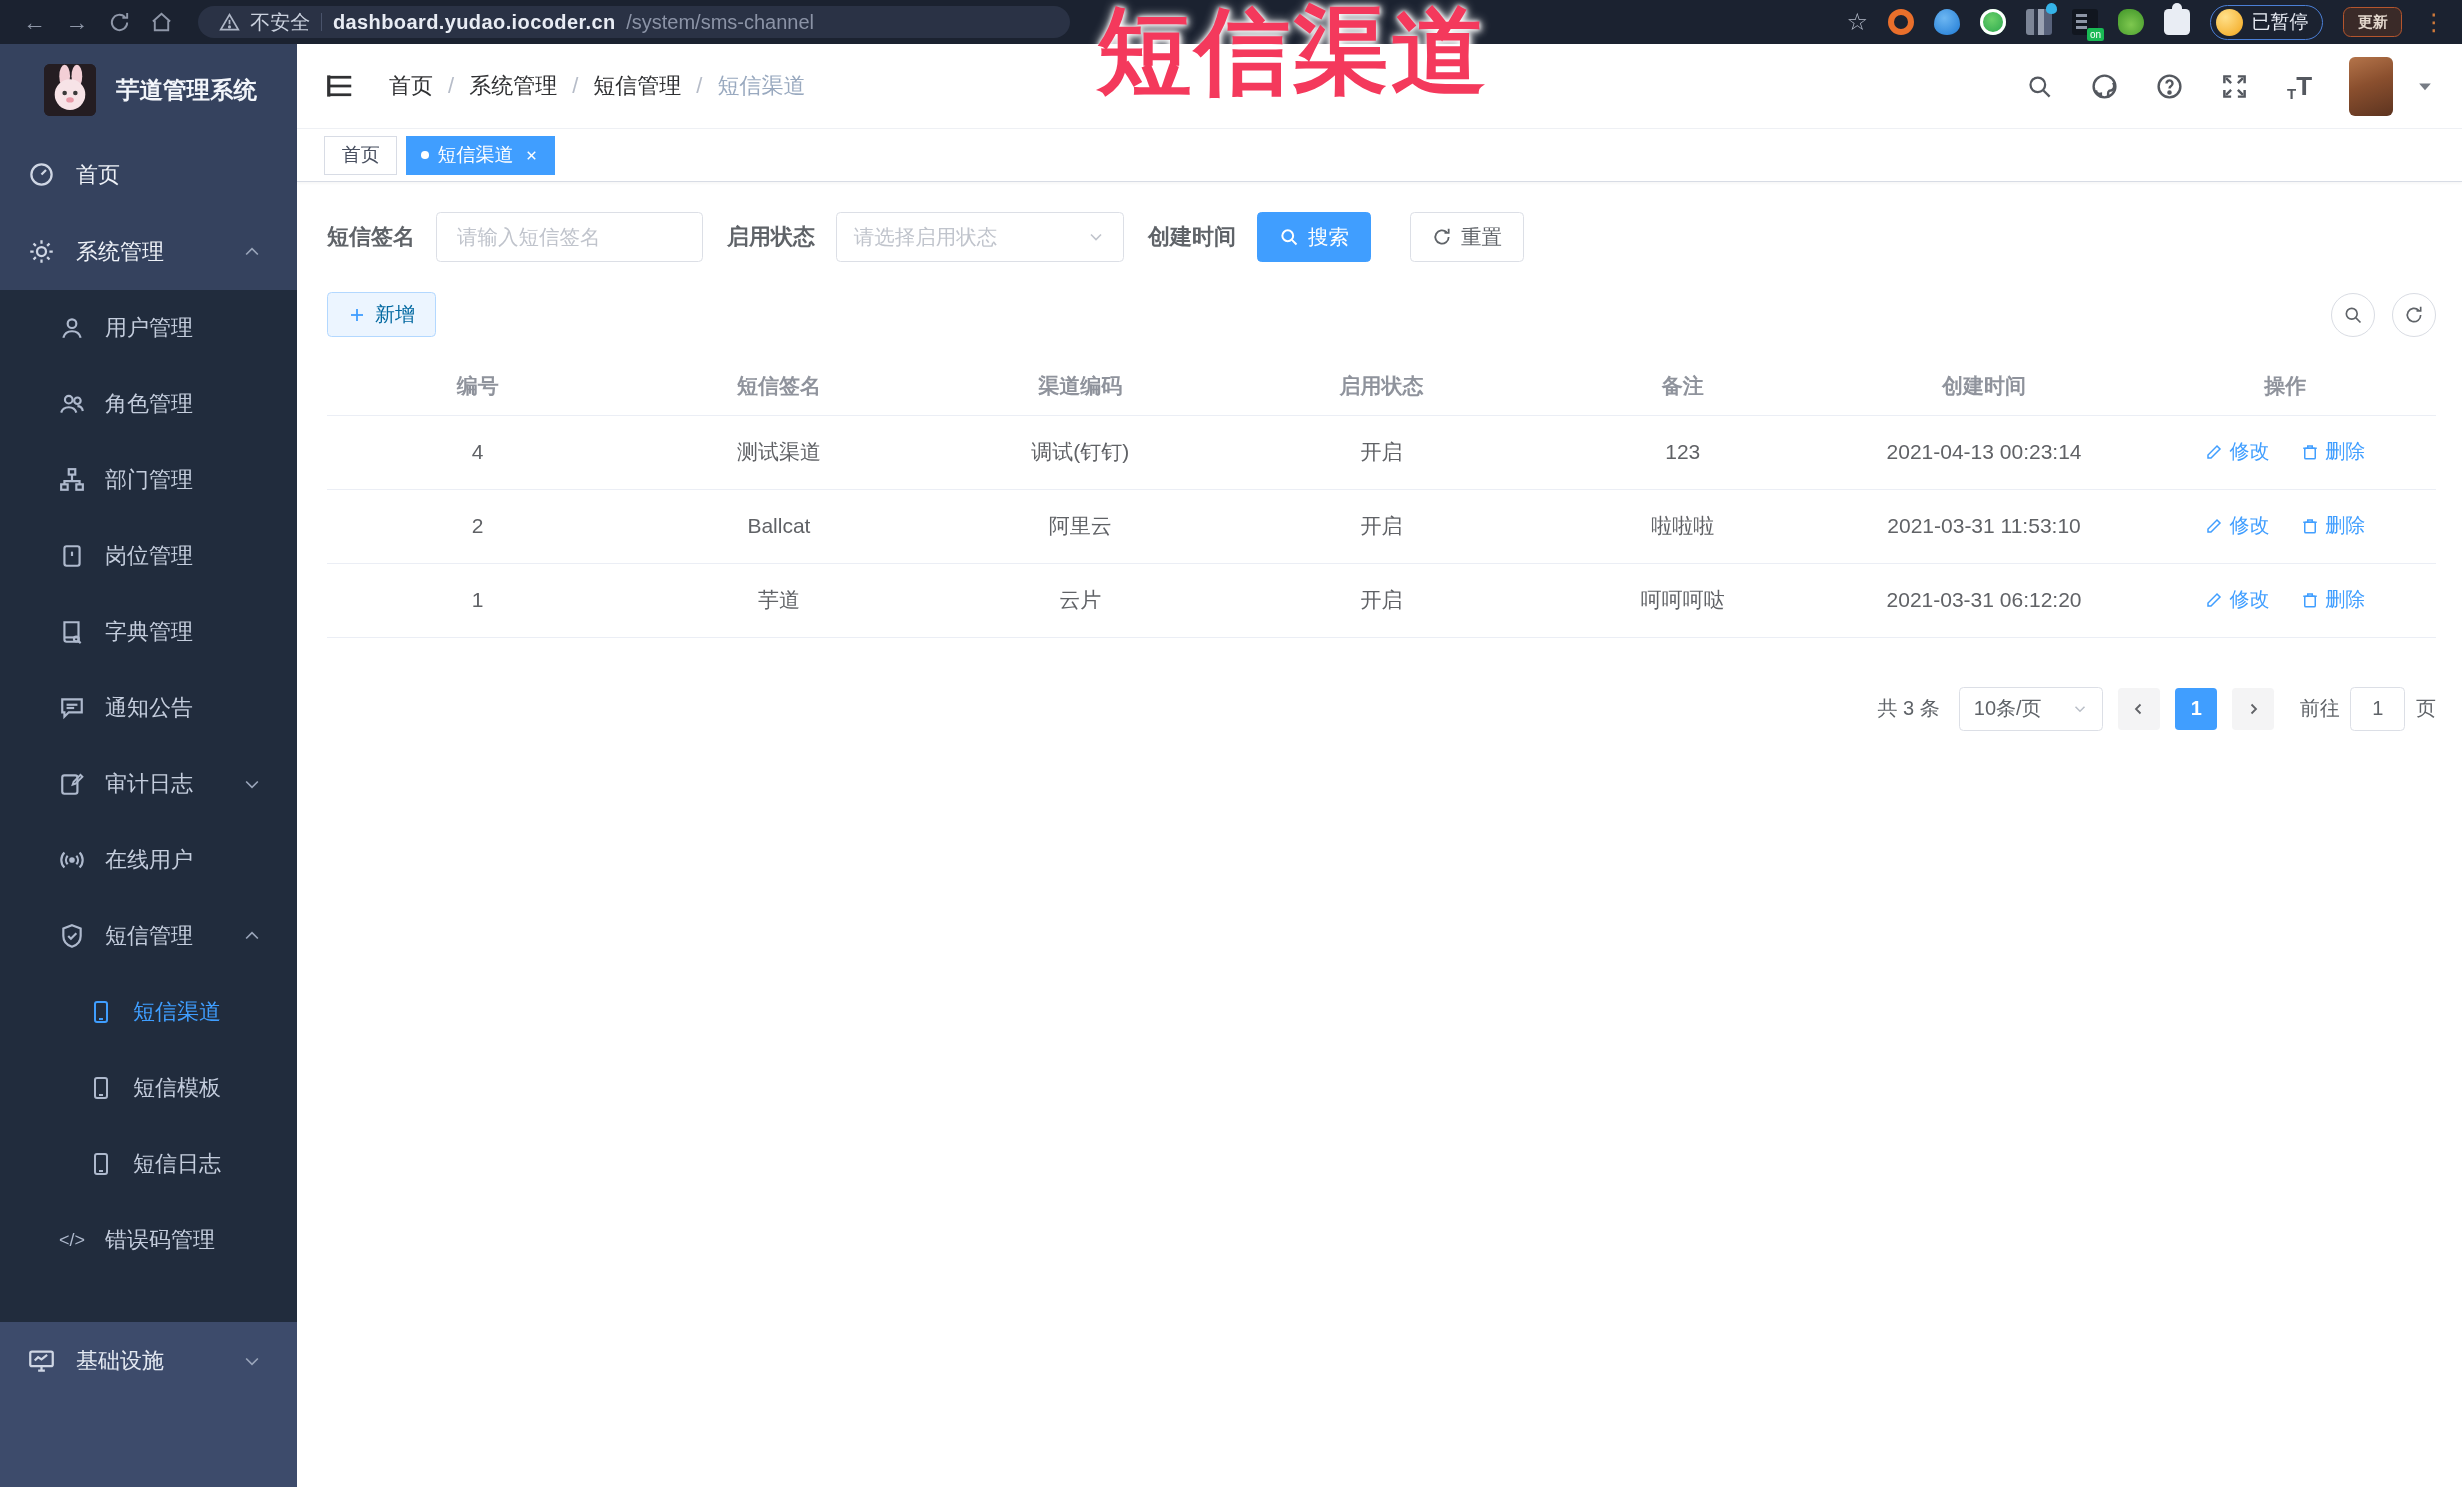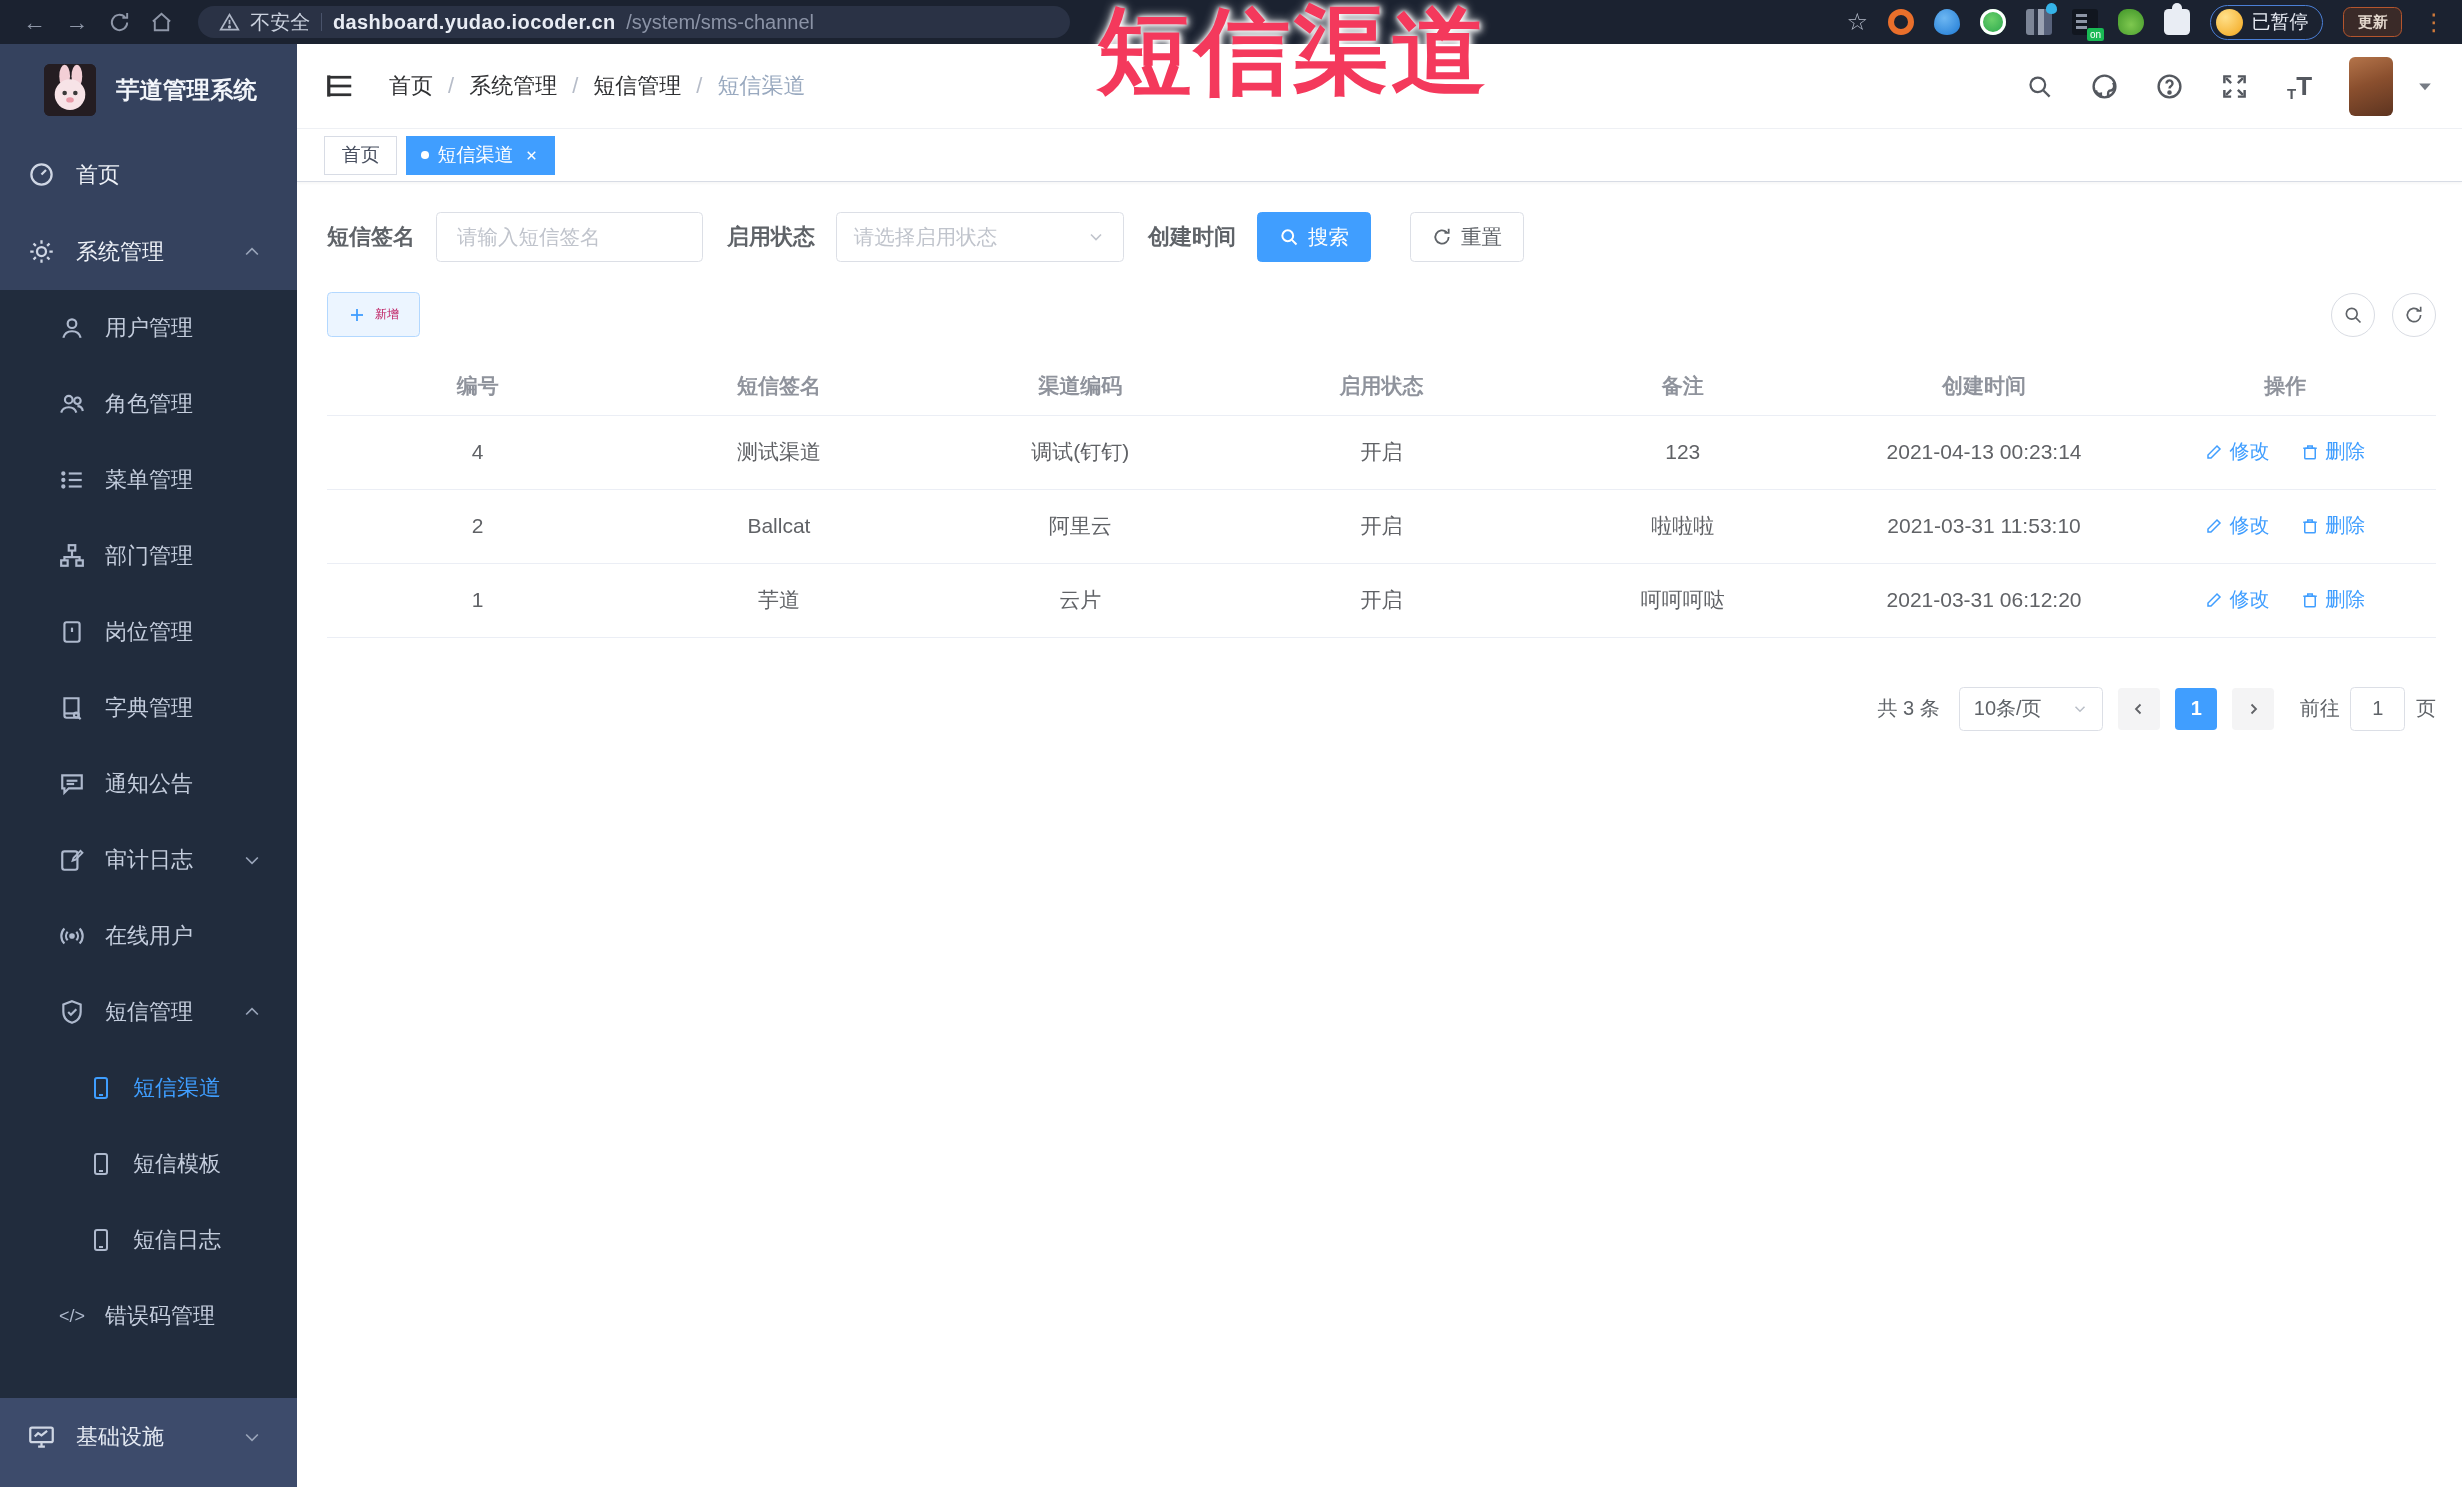--- a/index.html
+++ b/index.html
@@ -124,21 +124,21 @@
   .ctl-select{ width:288px; padding:0 16.7px; justify-content:space-between; margin-right:24px;}
   .ctl-date{ width:356px; padding:0 16.7px; gap:15px; margin-right:24px; }
   .ctl-date .dph{ flex:1 1 auto; text-align:center; }
   .gap30{ margin-right:24px; }
   .btn{ height:50px; border-radius:4.5px; display:flex; align-items:center; justify-content:center;
      gap:9px; font-size:20.5px; padding:0 21px; cursor:pointer; }
   .btn-primary{ background:#409eff; border:0.8px solid #409eff; color:#fff; }
   .btn-plain{ background:#fff; border:0.8px solid #dcdfe6; color:#5f6368; margin-left:39px;}
 
   .toolbar-row{ margin-top:30px; display:flex; align-items:center; }
-  .btn-add{ height:45px; background:#ecf5ff; border:0.8px solid #b3d8ff; color:#be185d; font-size:12px; padding:0 20px;}
+  .btn-add{ height:45px; background:#ecf5ff; border:0.8px solid #b3d8ff; color:#0369a1; font-size:20px; padding:0 20px;}
   .tool-circles{ margin-left:auto; display:flex; gap:16.7px; }
   .circle-btn{ width:44px; height:44px; border-radius:50%; border:0.8px solid #d9dce3; background:#fff;
      display:flex; align-items:center; justify-content:center; color:#5f6368; }
 
   
   table.grid{ width:100%; border-collapse:collapse; margin-top:20px; table-layout:fixed;}
   table.grid th{ height:58px; font-size:21px; color:#8f939c; font-weight:bold; text-align:center;
      border-bottom:0.8px solid #ebeef5; }
   table.grid td{ height:74px; font-size:21px; color:#606266; text-align:center;
      border-bottom:0.8px solid #ebeef5; }
@@ -270,33 +270,20 @@
       <div class="mi mi-l2">
         <span class="ic">
           <svg width="26" height="26" viewBox="0 0 24 24" fill="none" stroke="currentColor" stroke-width="2">
               <circle cx="9" cy="8" r="3.5"></circle>
               <path d="M2 20c1-3.5 3.5-5 7-5s6 1.5 7 5"></path>
               <circle cx="17" cy="9" r="3"></circle>
               <path d="M17 14c2.8 0 4.5 1.4 5 4.5"></path>
             </svg>
         </span>
         <span class="lbl">角色管理</span>
-      </div>
-      <div class="mi mi-l2">
-        <span class="ic">
-          <svg width="26" height="26" viewBox="0 0 24 24" fill="none" stroke="currentColor" stroke-width="2">
-              <circle cx="4" cy="6" r="1" fill="currentColor"></circle>
-              <circle cx="4" cy="12" r="1" fill="currentColor"></circle>
-              <circle cx="4" cy="18" r="1" fill="currentColor"></circle>
-              <line x1="9" y1="6" x2="21" y2="6"></line>
-              <line x1="9" y1="12" x2="21" y2="12"></line>
-              <line x1="9" y1="18" x2="21" y2="18"></line>
-            </svg>
-        </span>
-        <span class="lbl">菜单管理</span>
       </div>
       <div class="mi mi-l2">
         <span class="ic">
           <svg width="26" height="26" viewBox="0 0 24 24" fill="none" stroke="currentColor" stroke-width="2">
               <rect x="9" y="2" width="6" height="5"></rect>
               <rect x="2" y="16" width="6" height="5"></rect>
               <rect x="16" y="16" width="6" height="5"></rect>
               <path d="M12 7v5M5 16v-3h14v3"></path>
             </svg>
         </span>

